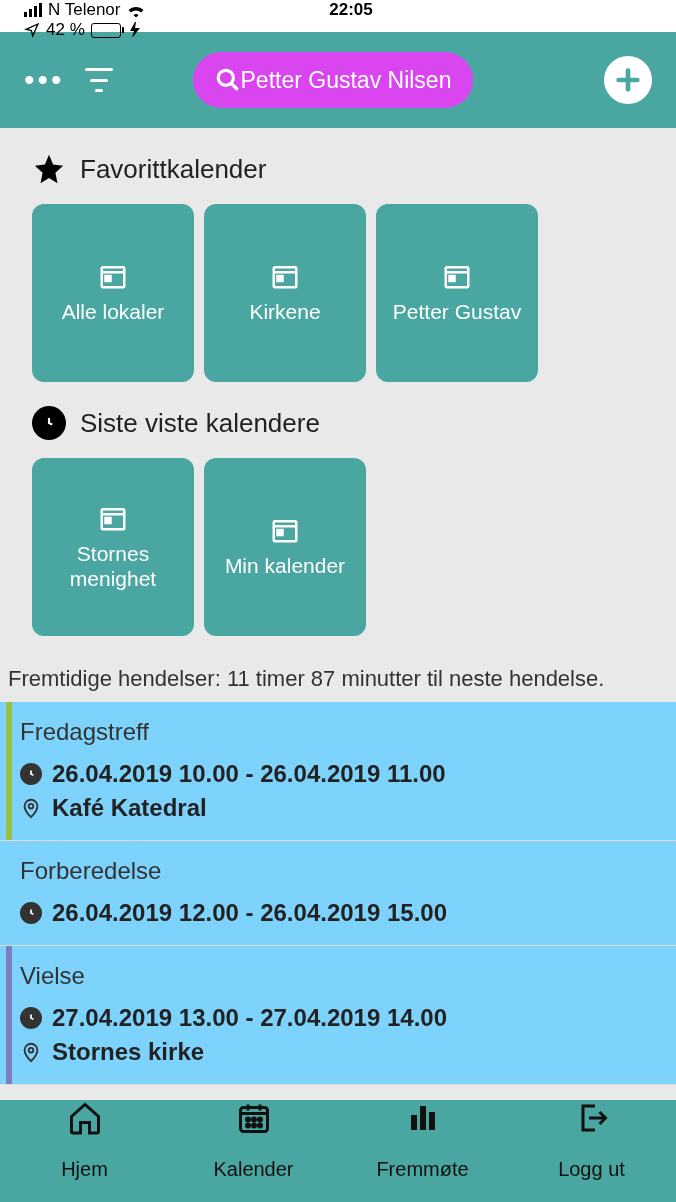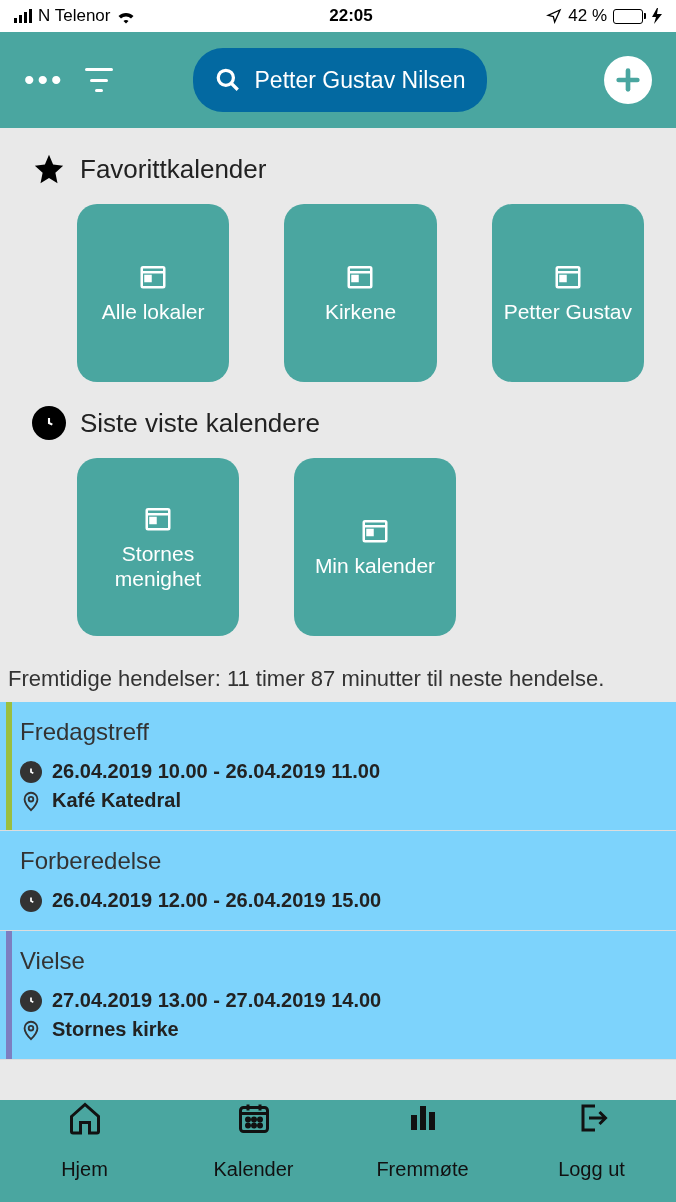--- a/index.html
+++ b/index.html
@@ -1,19 +1,19 @@
 <!DOCTYPE html>
 <html><head>
 <meta charset="utf-8">
 <style>
   * { margin: 0; padding: 0; box-sizing: border-box; }
   html, body { width: 676px; height: 1202px; font-family: -apple-system, Helvetica, Arial, sans-serif; background: #e9e9e9; overflow: hidden; }
   
   
-  .status-bar { height: 32px; background: #fff; display: flex; align-items: center; justify-content: space-between; padding: 0 14px; font-size: 17px; font-weight: 500; color: #000; }
+  .status-bar { height: 32px; background: #fff; display: flex; justify-content: space-between; padding: 0 24px; font-size: 17px; font-weight: 500; color: #000; flex-direction: column; }
   .status-left { display: flex; align-items: center; gap: 6px; }
   .status-center { position: absolute; left: 50%; transform: translateX(-50%); font-weight: 600; margin-left: 13px; }
   .status-right { display: flex; align-items: center; gap: 6px; }
   .signal-bars { display: inline-flex; align-items: flex-end; gap: 2px; }
   .signal-bars span { width: 3px; background: #000; display: inline-block; }
   .signal-bars span:nth-child(1){height:5px;}
   .signal-bars span:nth-child(2){height:8px;}
   .signal-bars span:nth-child(3){height:11px;}
   .signal-bars span:nth-child(4){height:14px;}
   .battery { display: inline-flex; align-items: center; }
@@ -22,46 +22,46 @@
   .battery-tip { width: 2px; height: 6px; background: #000; margin-left: 1px; border-radius: 0 1px 1px 0; }
 
   
   .top-bar { background: #4aa6a0; height: 96px; display: flex; align-items: center; padding: 0 24px; gap: 20px; }
   .dots-icon { color: #fff; font-size: 30px; letter-spacing: 3px; line-height: 1; }
   .filter-icon { width: 28px; height: 24px; display:flex; flex-direction:column; justify-content:space-between; align-items:center; }
   .filter-icon span { display:block; background:#fff; height:3px; border-radius:2px;}
   .filter-icon span:nth-child(1){width:28px;}
   .filter-icon span:nth-child(2){width:18px;}
   .filter-icon span:nth-child(3){width:8px;}
-  .search-pill { flex: 0 0 auto; margin-left: 60px; background: #0369a1; border-radius: 30px; height: 64px; display: flex; align-items: center; padding: 0 22px; gap: 14px; }
+  .search-pill { flex: 0 0 auto; margin-left: 60px; background: #d946ef; border-radius: 30px; height: 56px; display: flex; align-items: center; padding: 0 22px; }
   .search-pill svg { stroke: #fff; }
   .search-text { color: #fff; font-size: 23px; font-weight: 400; }
   .add-btn { margin-left: auto; width: 48px; height: 48px; background: #fff; border-radius: 50%; display:flex; align-items:center; justify-content:center; }
   .add-btn svg { stroke: #4aa6a0; }
 
   
   .content { padding: 24px 0 0 0; }
   .section-header { display: flex; align-items: center; gap: 14px; padding: 0 32px 18px 32px; }
   .section-title { font-size: 26px; color: #222; }
   .star-icon { width: 34px; height: 34px; }
   .clock-badge { width: 34px; height: 34px; background:#000; border-radius:50%; display:flex; align-items:center; justify-content:center; }
   .tile-row { display: flex; gap: 10px; padding: 0 32px 24px 32px; }
-  .tile { width: 162px; height: 178px; background: #4aa6a0; border-radius: 20px; display: flex; flex-direction: column; align-items: center; justify-content: center; gap: 8px; color:#fff; text-align:center; padding: 0 8px; margin-left: 45px;}
+  .tile { width: 162px; height: 178px; background: #4aa6a0; border-radius: 12px; display: flex; flex-direction: column; align-items: center; justify-content: center; gap: 8px; color:#fff; text-align:center; padding: 0 8px;}
   .tile-label { font-size: 21px; line-height: 1.2; }
   .cal-icon { width: 30px; height: 30px; }
 
   
   .events-header { font-size: 22px; color: #333; padding: 6px 8px 10px 8px; }
   .event-list { background: #7dd3fc; }
   .event { position: relative; padding: 16px 18px 18px 20px; border-bottom: 1px solid #ddd; }
   .event.border-green::before { content:""; position:absolute; left:6px; top:0; bottom:0; width:6px; background:#9bbf3e; }
   .event.border-purple::before { content:""; position:absolute; left:6px; top:0; bottom:0; width:6px; background:#7d7ec0; }
   .event-title { font-size: 24px; color:#333; margin-bottom: 14px; }
   .event-row { display:flex; align-items:center; gap:10px; margin-top:6px; }
-  .event-row-text { font-size: 20px; font-weight: 700; color:#222; }
+  .event-row-text { font-size: 24px; font-weight: 700; color:#222; }
   .small-clock { width:22px; height:22px; background:#333; border-radius:50%; display:flex; align-items:center; justify-content:center; flex-shrink:0;}
   .pin-icon { width:22px; height:22px; flex-shrink:0; }
 
   
   .bottom-nav { position: absolute; bottom: 0; left: 0; right: 0; height: 102px; background: #4aa6a0; display: flex; }
   .nav-item { flex: 1; display: flex; flex-direction: column; align-items: center; justify-content: flex-start; gap: 22px; color: #000; }
   .nav-label { font-size: 20px; color:#111; }
   .nav-icon { width: 36px; height: 36px; display:flex; align-items:center; justify-content:center; }
 </style>
 </head>

